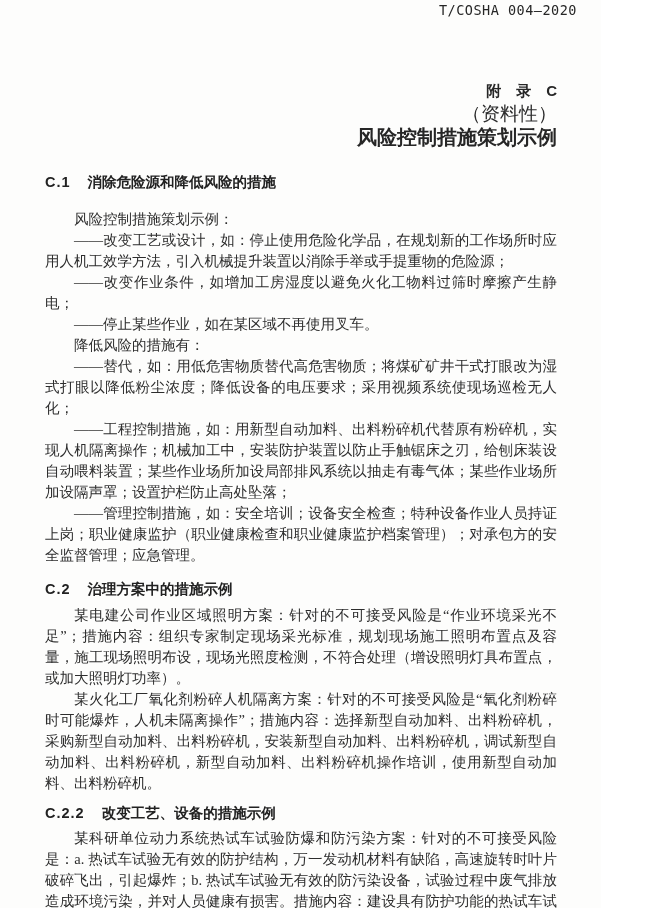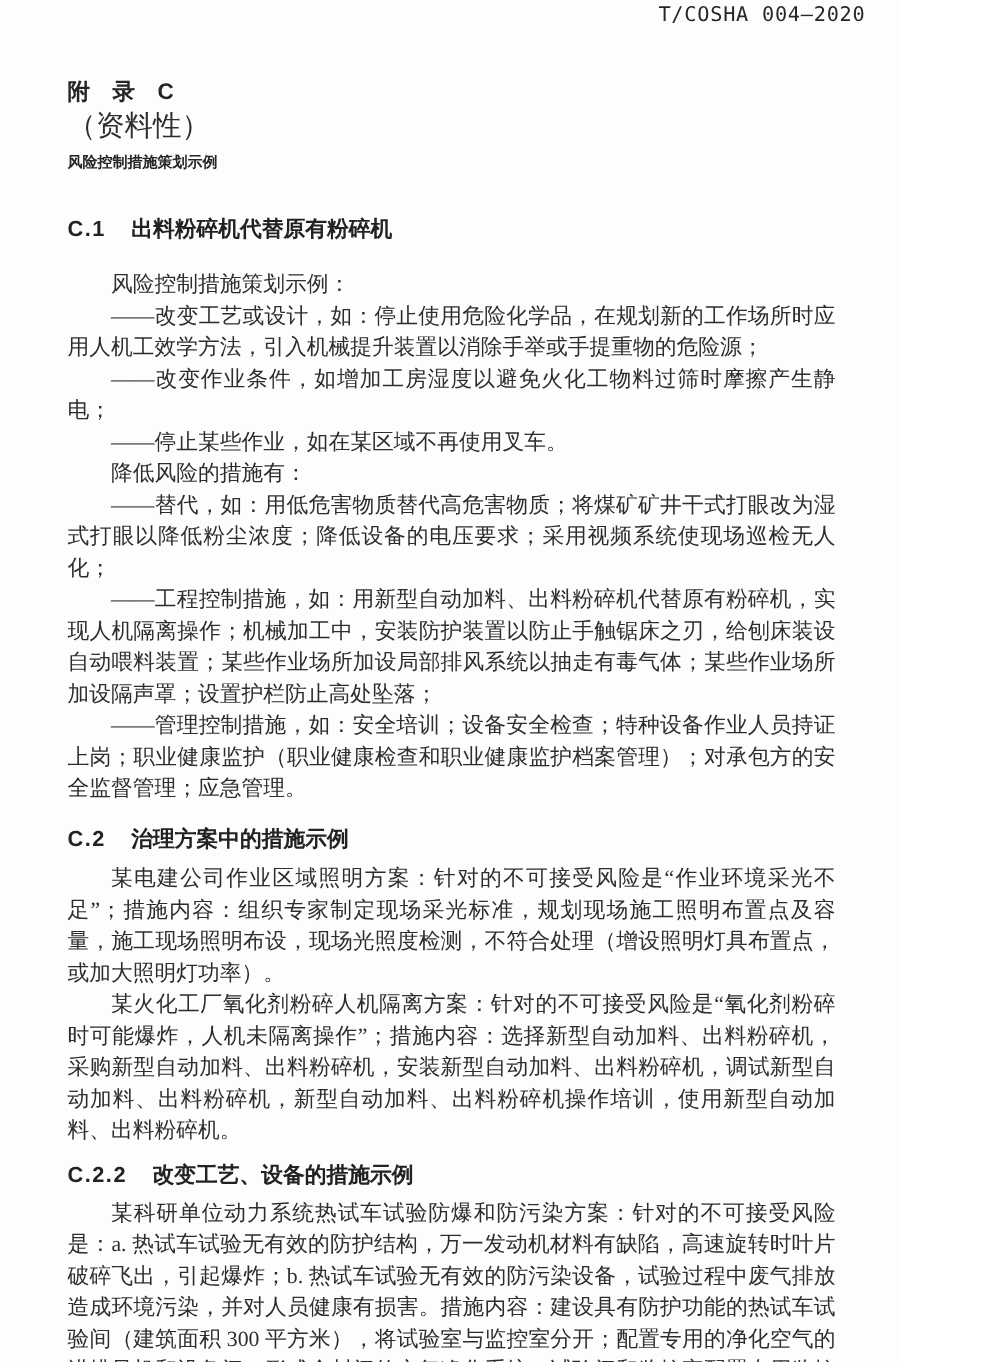--- a/index.html
+++ b/index.html
@@ -17,37 +17,37 @@
   .doc-header {
     position: absolute;
     top: 2px;
     right: 24px;
     font-family: "DejaVu Sans Mono", "Liberation Mono", monospace;
     font-size: 13.5px;
     letter-spacing: 0.5px;
     color: #262626;
     font-weight: 500;
   }
-  .title-block { padding-top: 50px; text-align: left; }
+  .title-block { padding-top: 79px; text-align: right; }
   .title-appendix {
     font-family: "Liberation Sans", "DejaVu Sans", sans-serif;
     font-weight: 700;
     font-size: 15px;
     line-height: 23px;
     color: #262626;
   }
   .title-note {
     font-size: 19px;
     line-height: 23px;
     color: #2d2d2d;
   }
   .title-subject {
     font-family: "Liberation Sans", "DejaVu Sans", sans-serif;
     font-weight: 700;
-    font-size: 10px;
+    font-size: 20px;
     line-height: 23px;
     margin-top: 1px;
     color: #262626;
   }
   .sec-heading {
     margin: 0;
     font-family: "Liberation Sans", "DejaVu Sans", sans-serif;
     font-weight: 700;
     font-size: 14.5px;
     line-height: 20px;
@@ -77,21 +77,21 @@
 
   <div class="doc-header">T/COSHA 004—2020</div>
 
   <div class="title-block">
     <div class="title-appendix">附　录　C</div>
     <div class="title-note">（资料性）</div>
     <div class="title-subject">风险控制措施策划示例</div>
   </div>
 
   <h2 class="sec-heading" id="h-c1">
-    <span class="num">C.1</span><span>出料粉碎机代替原有粉碎机</span>
+    <span class="num">C.1</span><span>消除危险源和降低风险的措施</span>
   </h2>
   <p class="para first-c1">风险控制措施策划示例：</p>
   <p class="para">——改变工艺或设计，如：停止使用危险化学品，在规划新的工作场所时应用人机工效学方法，引入机械提升装置以消除手举或手提重物的危险源；</p>
   <p class="para">——改变作业条件，如增加工房湿度以避免火化工物料过筛时摩擦产生静电；</p>
   <p class="para">——停止某些作业，如在某区域不再使用叉车。</p>
   <p class="para">降低风险的措施有：</p>
   <p class="para">——替代，如：用低危害物质替代高危害物质；将煤矿矿井干式打眼改为湿式打眼以降低粉尘浓度；降低设备的电压要求；采用视频系统使现场巡检无人化；</p>
   <p class="para">——工程控制措施，如：用新型自动加料、出料粉碎机代替原有粉碎机，实现人机隔离操作；机械加工中，安装防护装置以防止手触锯床之刃，给刨床装设自动喂料装置；某些作业场所加设局部排风系统以抽走有毒气体；某些作业场所加设隔声罩；设置护栏防止高处坠落；</p>
   <p class="para">——管理控制措施，如：安全培训；设备安全检查；特种设备作业人员持证上岗；职业健康监护（职业健康检查和职业健康监护档案管理）；对承包方的安全监督管理；应急管理。</p>
 

